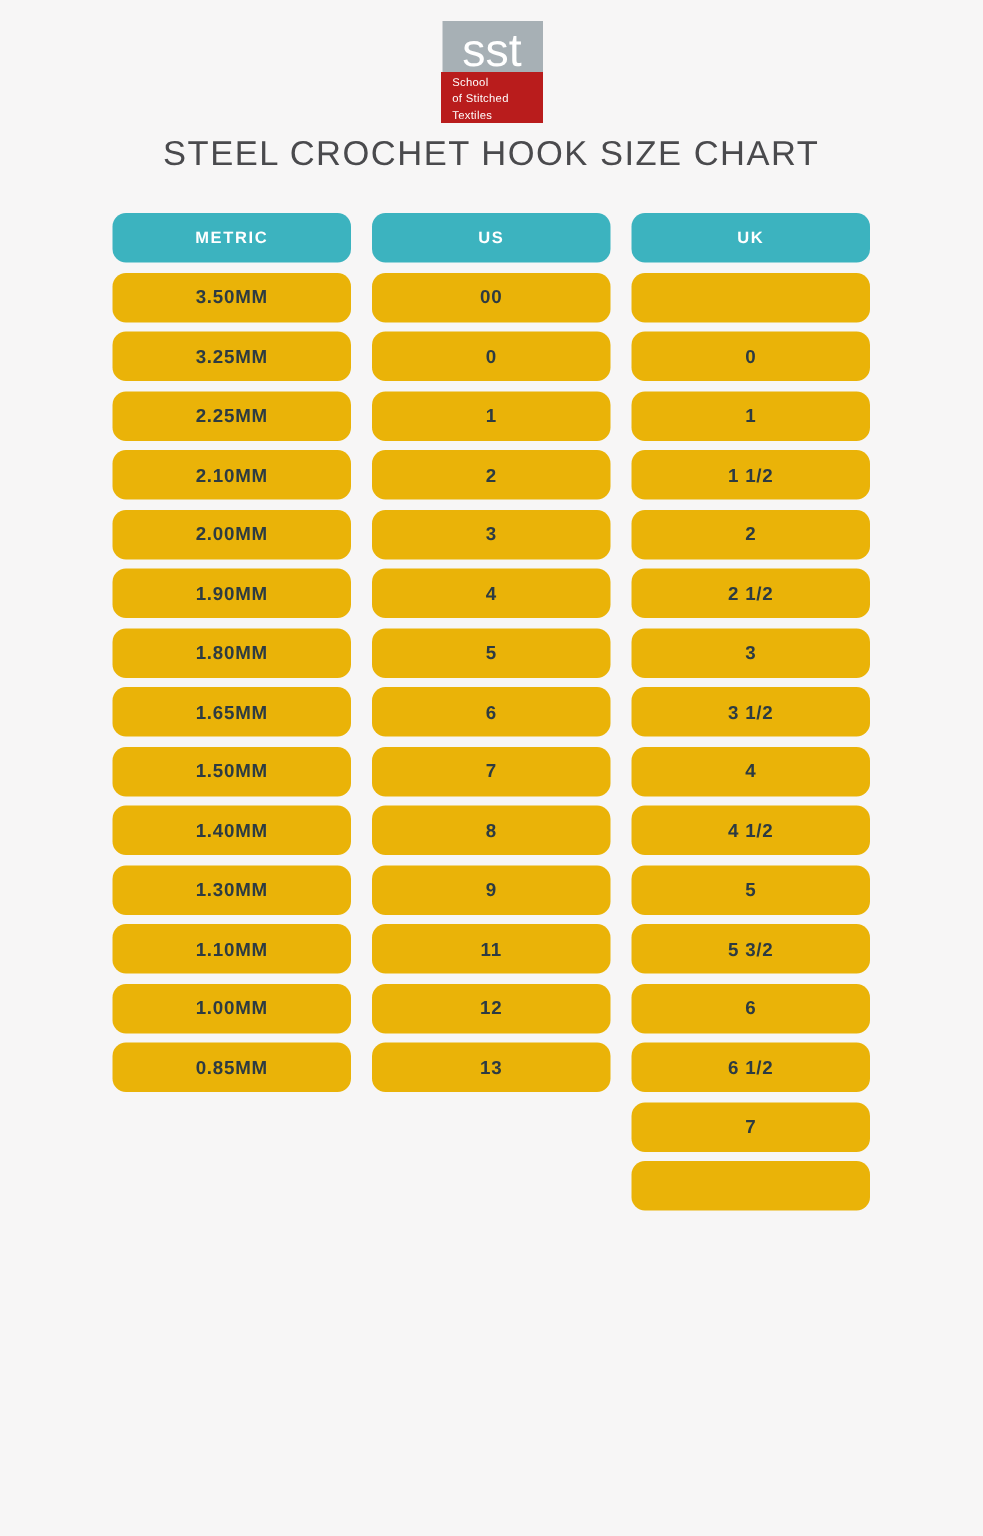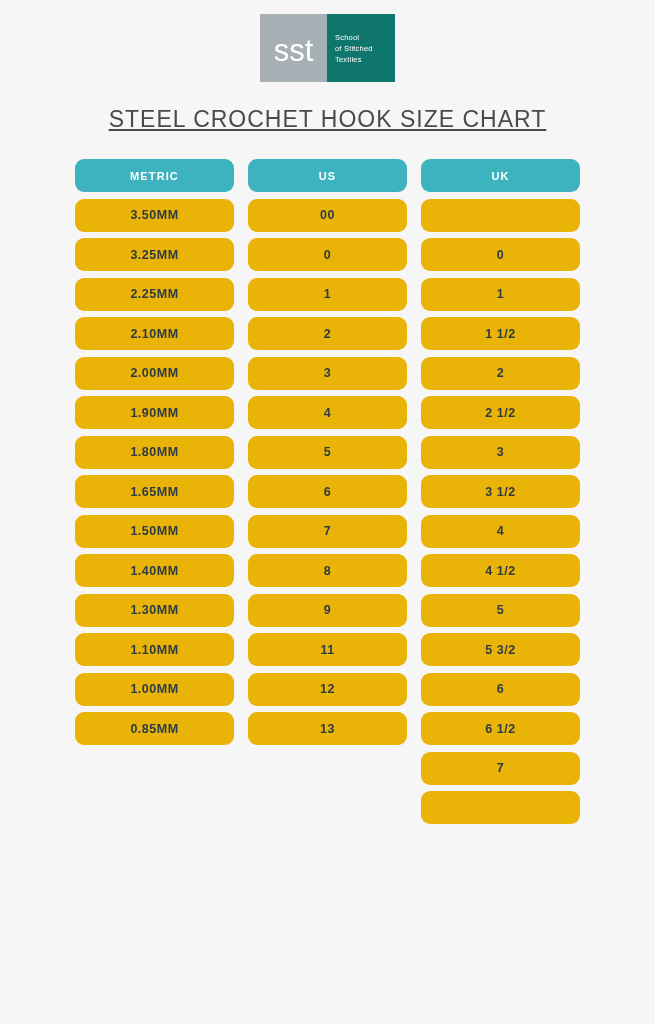--- a/index.html
+++ b/index.html
@@ -24,20 +24,21 @@
   
   .logo {
     display: flex;
     justify-content: center;
     padding-top: 14px;
   }
   .logo-inner {
     display: flex;
     align-items: flex-end;
     height: 68px;
+    flex-direction: column;
   }
   .logo-mark {
     width: 67px;
     height: 68px;
     background: #a7b0b5;
     display: flex;
     align-items: center;
     justify-content: center;
   }
   .logo-mark-text {
@@ -45,46 +46,45 @@
     font-size: 31px;
     font-weight: 400;
     letter-spacing: 0px;
     line-height: 1;
     font-family: "Liberation Sans", "DejaVu Sans", sans-serif;
     transform: translateY(2px);
   }
   .logo-words {
     width: 68px;
     height: 68px;
-    background: #0f766e;
+    background: #b91c1c;
     display: flex;
     flex-direction: column;
     justify-content: center;
     padding-left: 8px;
   }
   .logo-words span {
     display: block;
     color: #ffffff;
     font-size: 7.5px;
     line-height: 11px;
     letter-spacing: 0.2px;
     font-weight: 400;
   }
 
   
   .title {
     text-align: center;
-    margin-top: 24px;
+    margin-top: 7px;
     color: #4a4a4d;
     font-size: 23px;
     font-weight: 300;
     letter-spacing: 1.0px;
     text-transform: uppercase;
     font-family: "Liberation Sans", "DejaVu Sans", sans-serif;
-    text-decoration: underline;
   }
 
   
   .table {
     margin: 26px auto 0 auto;
     width: 505px;
     display: flex;
     gap: 14px;
   }
   .col {

